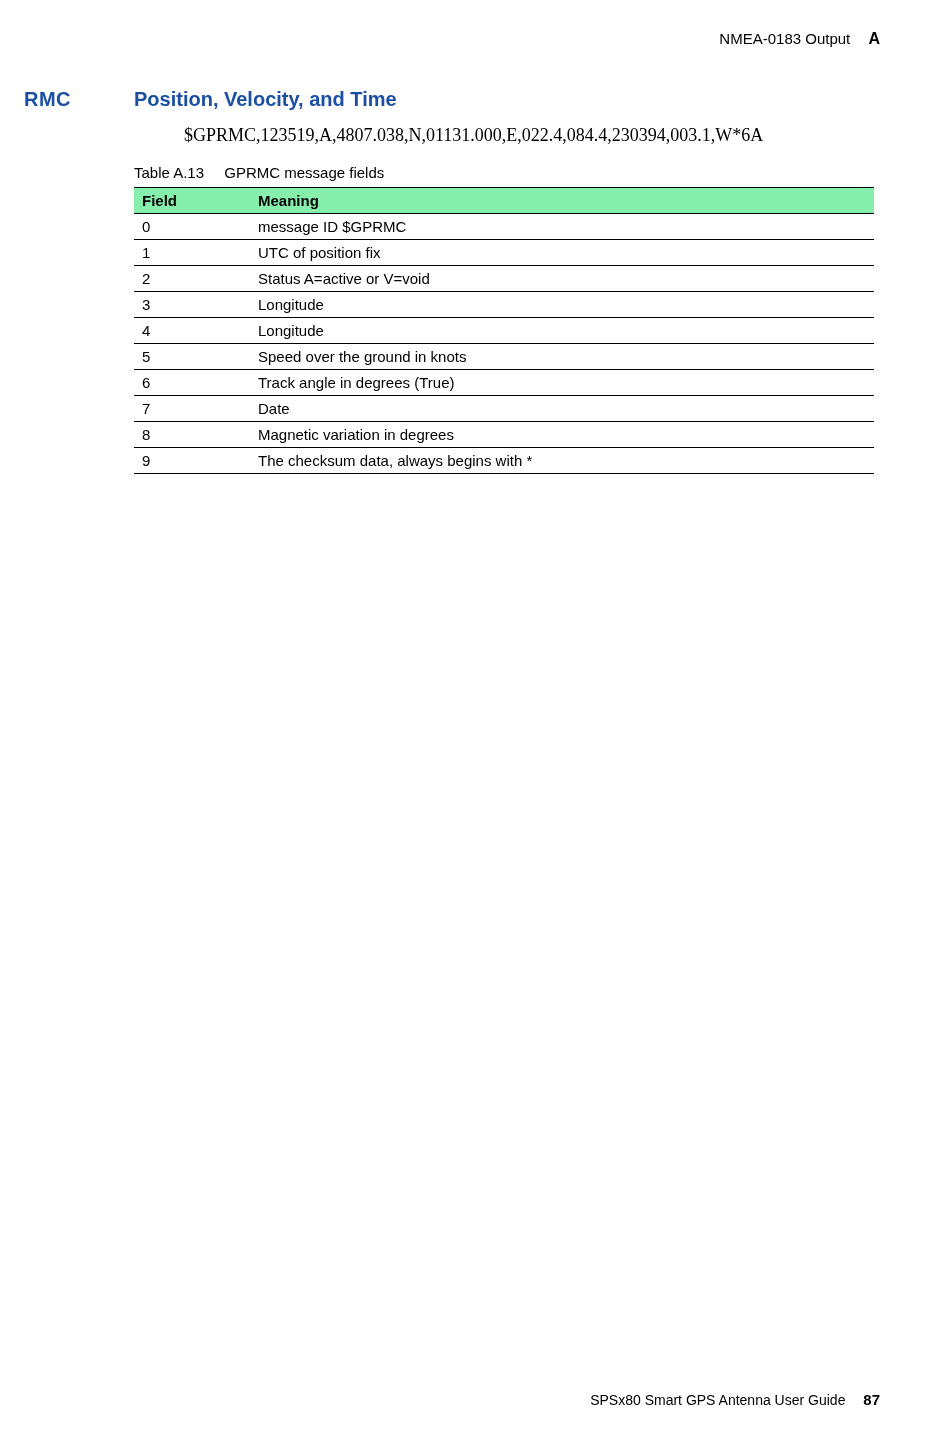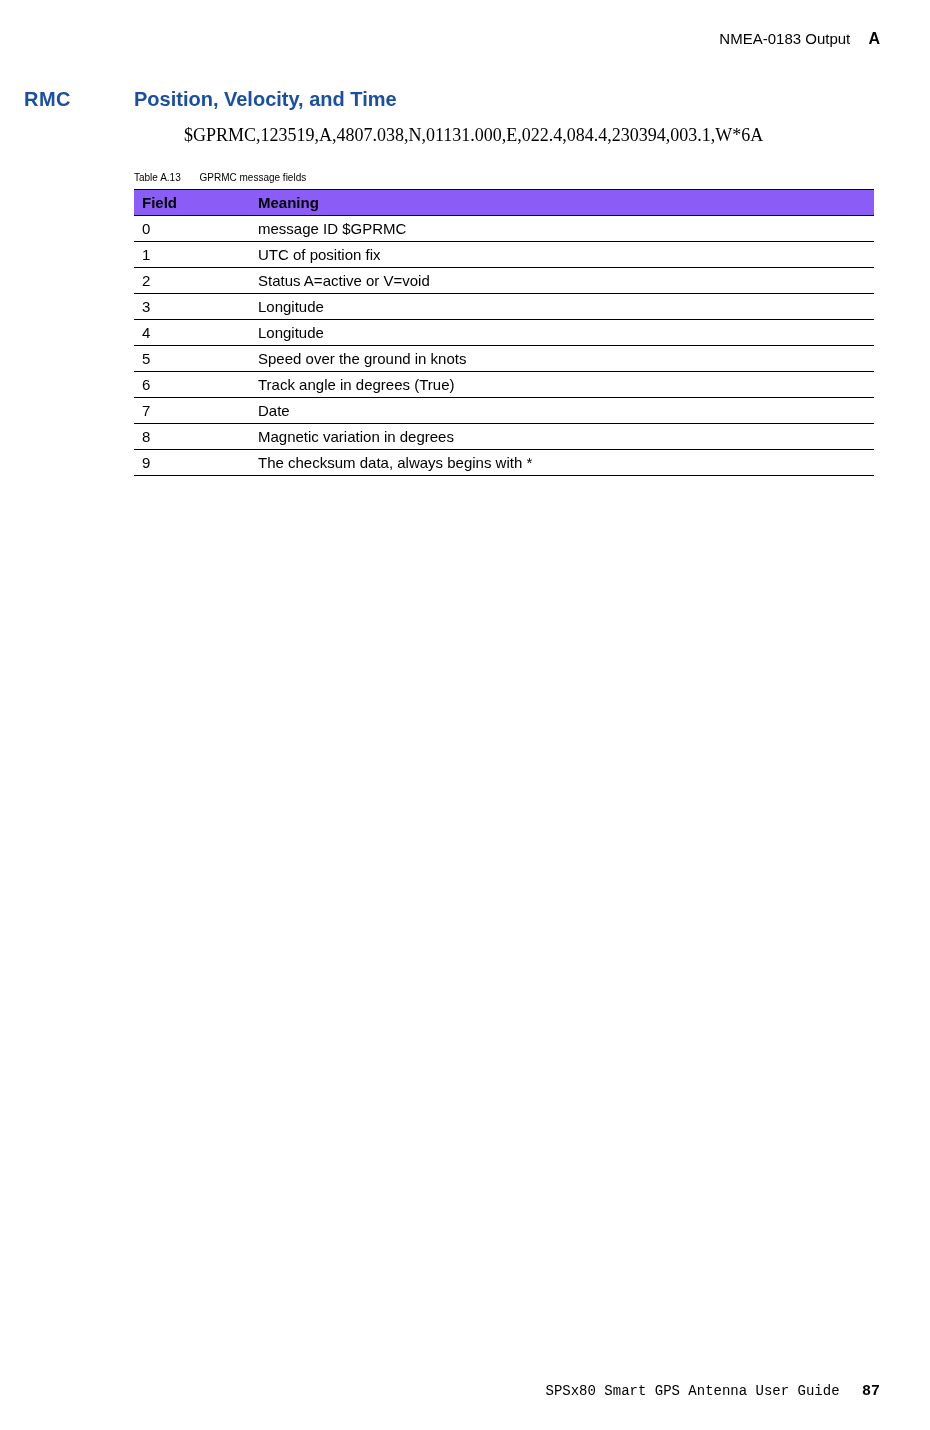--- a/index.html
+++ b/index.html
@@ -55,59 +55,59 @@
     font-size: 17px;
     line-height: 1.45;
   }
   .example-string {
     margin-left: 160px;
     margin-top: 14px;
     font-size: 18px;
   }
   .table-caption {
     margin-left: 110px;
-    margin-top: 26px;
+    margin-top: 18px;
     font-family: "Segoe UI", Arial, sans-serif;
-    font-size: 10px;
+    font-size: 15px;
   }
   .table-caption .tnum {
     font-weight: normal;
     margin-right: 16px;
   }
   .table-caption .ttitle {
     font-weight: normal;
   }
   table.fields {
     margin-left: 110px;
     margin-top: 6px;
     border-collapse: collapse;
     width: 740px;
     font-family: "Segoe UI", Arial, sans-serif;
     font-size: 15px;
   }
   table.fields th {
-    background: #8b5cf6;
+    background: #86efac;
     text-align: left;
     padding: 4px 8px;
     border-top: 1px solid #000;
     border-bottom: 1px solid #000;
     font-weight: bold;
   }
   table.fields td {
     padding: 4px 8px;
     border-bottom: 1px solid #000;
   }
   table.fields td:first-child {
     width: 100px;
   }
   .footer {
     position: absolute;
-    bottom: 30px;
+    bottom: 22px;
     right: 50px;
-    font-family: Liberation Mono, monospace;
+    font-family: Liberation Sans, sans-serif;
     font-size: 14px;
     color: #000;
   }
   .footer .pagenum {
     font-weight: bold;
     margin-left: 14px;
     font-size: 15px;
   }
 </style>
 </head>

